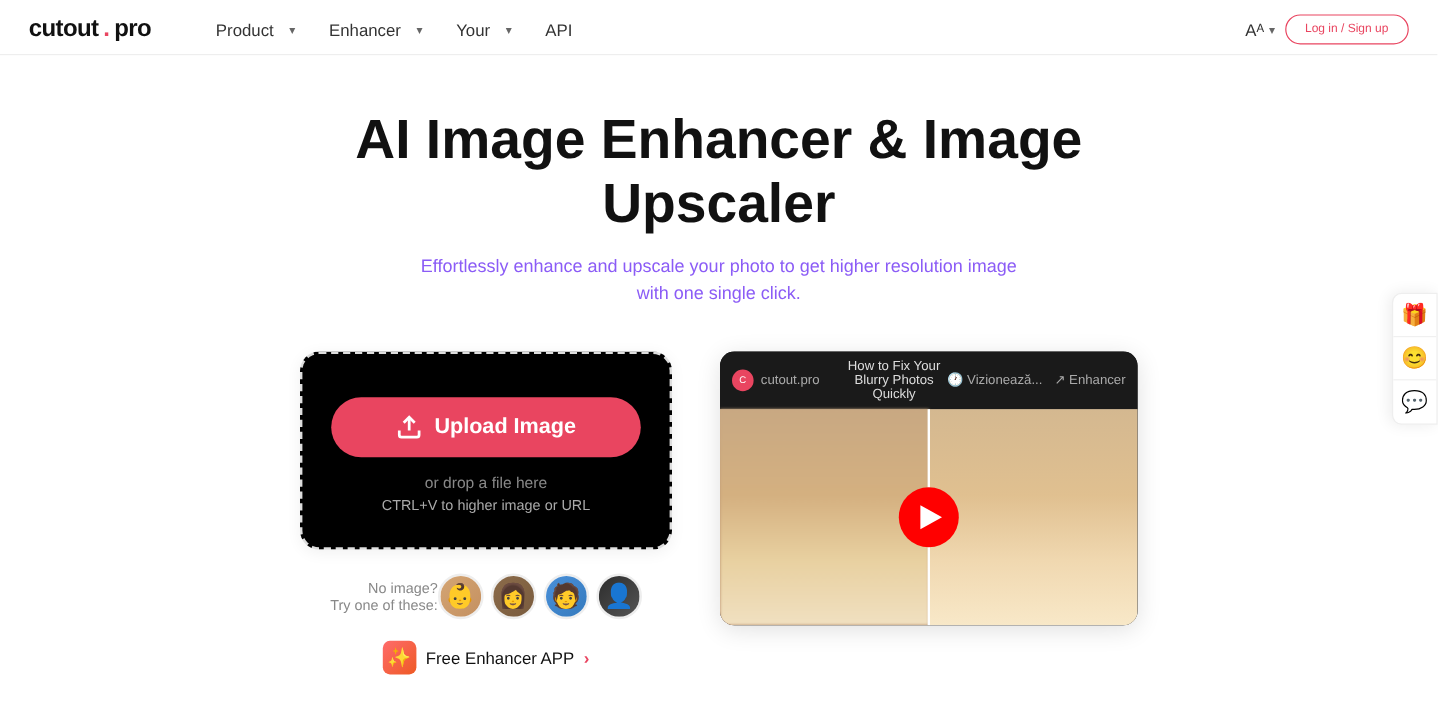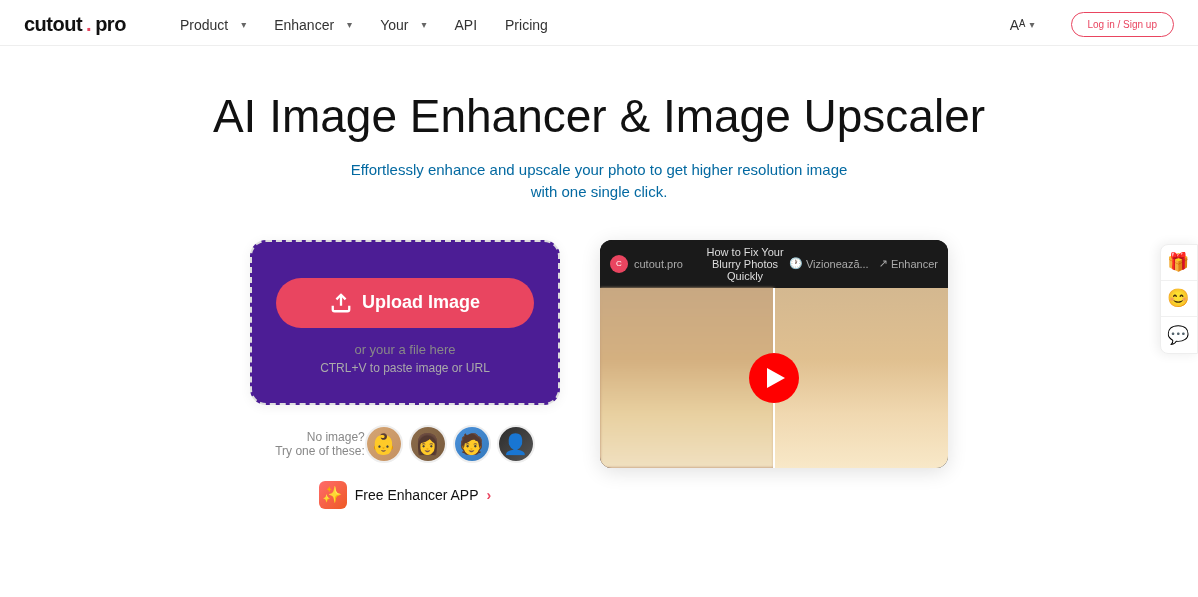--- a/index.html
+++ b/index.html
@@ -16,57 +16,57 @@
       margin-right: 40px; display: flex; align-items: center; gap: 4px;
     }
     .logo-dot { color: #e94560; }
     .nav-links { display: flex; gap: 0; align-items: center; flex: 1; }
     .nav-item {
       display: flex; align-items: center; gap: 13px;
       padding: 0 14px; height: 42px; font-size: 14px; color: #333;
       cursor: pointer; white-space: nowrap;
     }
     .chevron { font-size: 10px; color: #666; }
-    .nav-right { display: flex; align-items: center; gap: 28px; margin-left: auto; }
+    .nav-right { display: flex; align-items: center; gap: 0; margin-left: auto; }
     .lang-btn {
       display: flex; align-items: center; gap: 4px;
       font-size: 14px; color: #333; cursor: pointer;
       padding: 4px 8px; border-radius: 4px; border: none; background: none;
     }
     .login-btn {
       padding: 6px 16px; border: 1.5px solid #e94560; border-radius: 20px;
       font-size: 10px; color: #e94560; background: none; cursor: pointer;
       white-space: nowrap;
     }
 
     
     .hero {
       display: flex; flex-direction: column; align-items: center;
       padding: 48px 24px 40px; text-align: center;
     }
     .hero-title {
-      font-size: 46px; font-weight: 400; line-height: 1.15; color: #111;
+      font-size: 46px; font-weight: 700; line-height: 1.15; color: #111;
       max-width: 780px; margin-bottom: 16px;
     }
     .hero-subtitle {
-      font-size: 15px; color: #0369a1; max-width: 520px; margin-bottom: 36px; line-height: 1.5;
+      font-size: 15px; color: #8b5cf6; max-width: 520px; margin-bottom: 36px; line-height: 1.5;
     }
 
     
     .content-row {
       display: flex; gap: 40px; align-items: flex-start;
       justify-content: center; padding: 0 60px; margin-top: 0;
     }
 
     
     .upload-section { display: flex; flex-direction: column; align-items: center; }
     .upload-box {
       width: 310px; border: 2px dashed #ddd; border-radius: 16px;
       padding: 36px 24px 28px; display: flex; flex-direction: column;
-      align-items: center; background: #4c1d95; box-shadow: 0 2px 12px rgba(0,0,0,0.06); justify-content: space-between;
+      align-items: center; background: #000000; box-shadow: 0 2px 12px rgba(0,0,0,0.06); justify-content: space-between;
     }
     .upload-btn {
       display: flex; align-items: center; gap: 10px;
       background: #e94560; color: #fff; border: none; border-radius: 30px;
       padding: 14px 36px; font-size: 18px; font-weight: 600; cursor: pointer;
       margin-bottom: 14px; width: 100%; justify-content: center;
     }
     .upload-icon {
       width: 22px; height: 22px; display: inline-block;
     }
@@ -208,23 +208,20 @@
       <span>Enhancer</span>
       <span class="chevron">▾</span>
     </div>
     <div class="nav-item">
       <span>Your</span>
       <span class="chevron">▾</span>
     </div>
     <div class="nav-item">
       <span>API</span>
     </div>
-    <div class="nav-item">
-      <span>Pricing</span>
-    </div>
   </div>
   <div class="nav-right">
     <button class="lang-btn">
       <span>Aᴬ</span>
       <span class="chevron">▾</span>
     </button>
     <button class="login-btn">Log in / Sign up</button>
   </div>
 </nav>
 
@@ -237,22 +234,22 @@
     <div class="upload-section">
       <div class="upload-box">
         <button class="upload-btn">
           <svg class="upload-icon" viewBox="0 0 24 24" fill="none" stroke="white" stroke-width="2.5">
             <path d="M21 15v4a2 2 0 01-2 2H5a2 2 0 01-2-2v-4"></path>
             <polyline points="17 8 12 3 7 8"></polyline>
             <line x1="12" y1="3" x2="12" y2="15"></line>
           </svg>
           <span>Upload Image</span>
         </button>
-        <p class="drop-text">or your a file here</p>
-        <p class="paste-text">CTRL+V to paste image or URL</p>
+        <p class="drop-text">or drop a file here</p>
+        <p class="paste-text">CTRL+V to higher image or URL</p>
       </div>
 
       <div class="sample-row">
         <div class="sample-label">
           <span>No image?</span>
           <span>Try one of these:</span>
         </div>
         <div class="sample-imgs">
           <div class="sample-circle">
             <div class="face-placeholder face1">👶</div>

